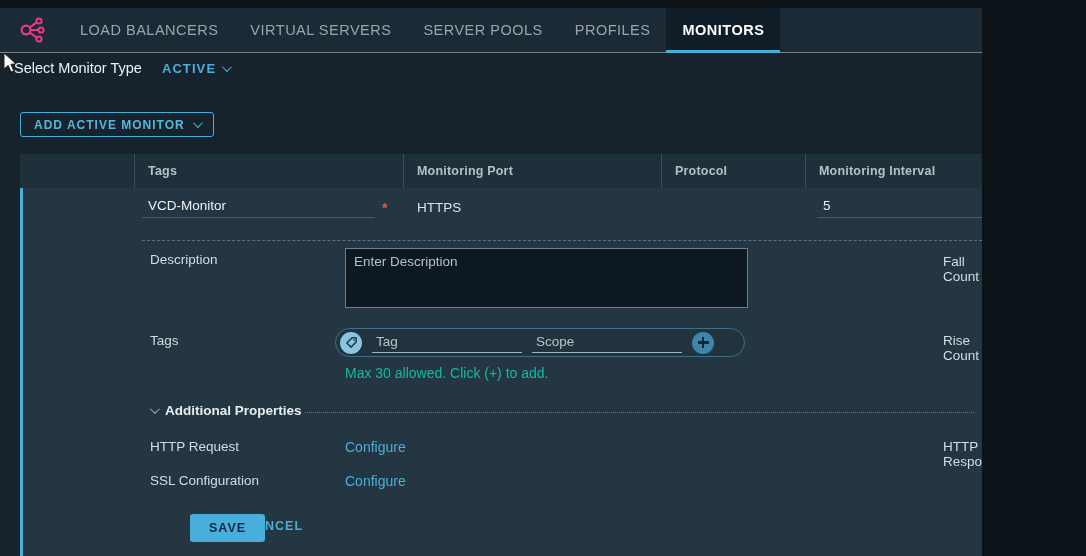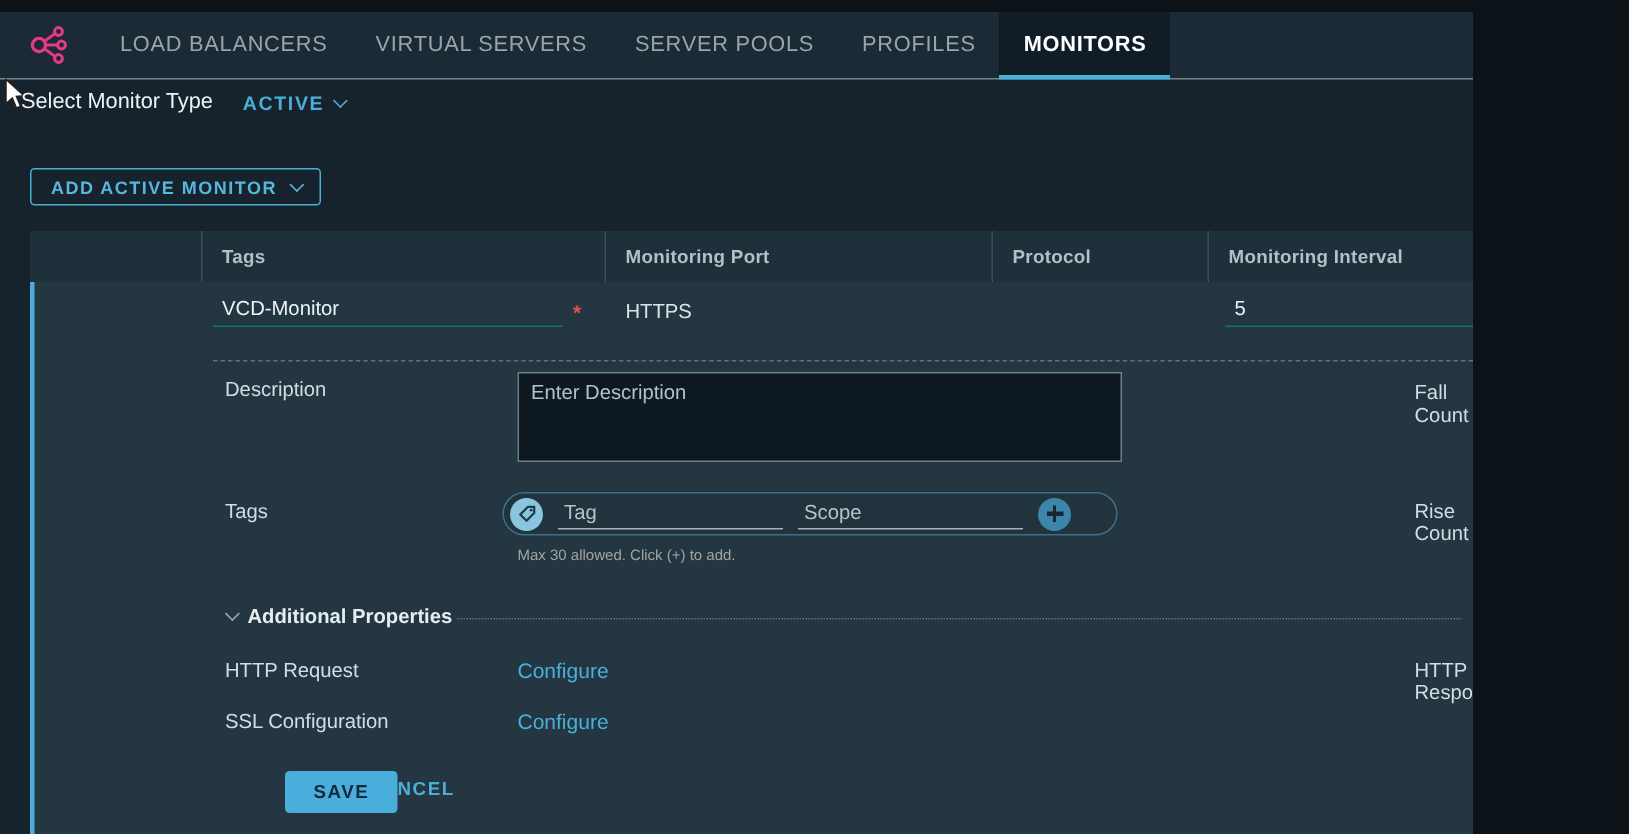--- a/index.html
+++ b/index.html
@@ -93,21 +93,21 @@
   }
   .plus-btn::before, .plus-btn::after{ content:""; position:absolute; background:#17272f; }
   .plus-btn::before{ width:11px; height:2.4px; }
   .plus-btn::after{ width:2.4px; height:11px; }
   .pill-input{
     background:transparent; border:none; border-bottom:1px solid #9fb2bd;
     color:#c6d2d9; font-size:13.5px; padding:1px 4px 3px 4px; outline:none; width:150px;
     font-family:"Liberation Sans", sans-serif;
   }
   .pill-input::placeholder{ color:#b6c3cb; }
-  .helper{ font-size:10px; color:#a3a3a3; }
+  .helper{ font-size:14px; color:#14b8a6; }
   .section-head{ display:flex; align-items:center; gap:8px; cursor:pointer; }
   .section-title{ font-size:13.5px; font-weight:bold; color:#e6edf1; }
   .section-chev{ color:#9fabb4; }
   .dotted-line{ position:absolute; border-top:1px dotted #64747f; }
   .link{ font-size:14px; color:#49afd9; text-decoration:none; cursor:pointer; }
   .save-btn{
     background:#49aedb; color:#12293a; border:none; border-radius:3px;
     font-size:12.5px; font-weight:bold; letter-spacing:1px; padding:7px 19px; cursor:pointer;
     font-family:"Liberation Sans", sans-serif;
   }

